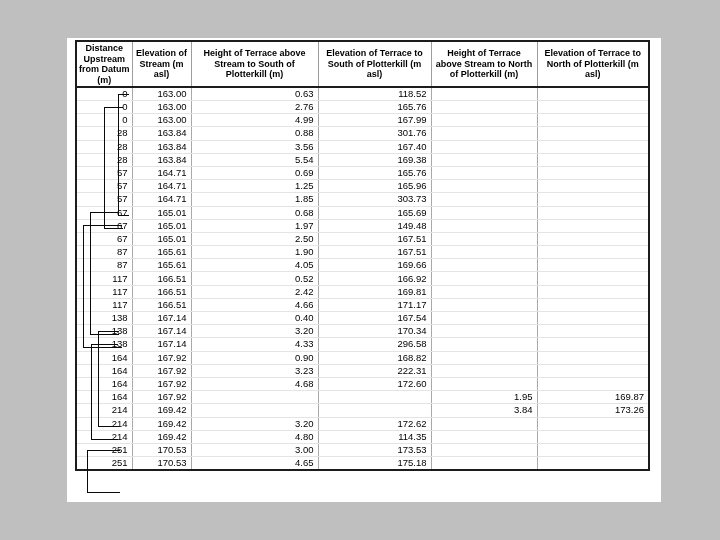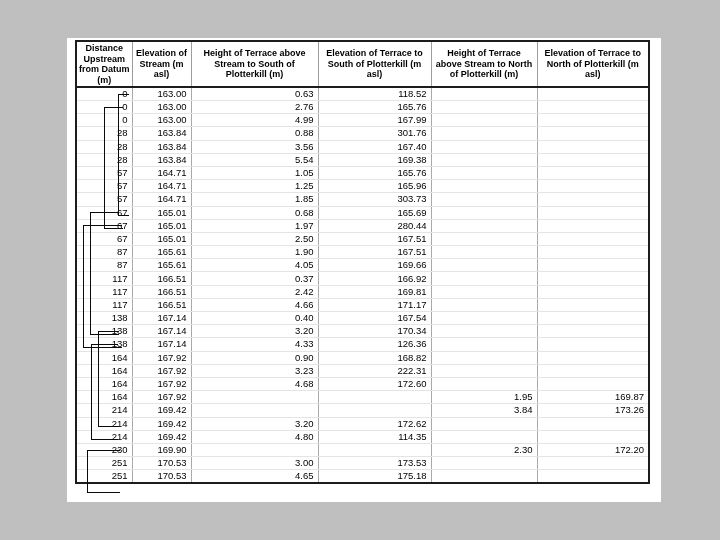--- a/index.html
+++ b/index.html
@@ -138,21 +138,21 @@
           <td>28</td>
           <td>163.84</td>
           <td>5.54</td>
           <td>169.38</td>
           <td></td>
           <td></td>
         </tr>
         <tr>
           <td>57</td>
           <td>164.71</td>
-          <td>1.05</td>
+          <td>0.69</td>
           <td>165.76</td>
           <td></td>
           <td></td>
         </tr>
         <tr>
           <td>57</td>
           <td>164.71</td>
           <td>1.25</td>
           <td>165.96</td>
           <td></td>
@@ -171,21 +171,21 @@
           <td>165.01</td>
           <td>0.68</td>
           <td>165.69</td>
           <td></td>
           <td></td>
         </tr>
         <tr>
           <td>67</td>
           <td>165.01</td>
           <td>1.97</td>
-          <td>280.44</td>
+          <td>149.48</td>
           <td></td>
           <td></td>
         </tr>
         <tr>
           <td>67</td>
           <td>165.01</td>
           <td>2.50</td>
           <td>167.51</td>
           <td></td>
           <td></td>
@@ -202,21 +202,21 @@
           <td>87</td>
           <td>165.61</td>
           <td>4.05</td>
           <td>169.66</td>
           <td></td>
           <td></td>
         </tr>
         <tr>
           <td>117</td>
           <td>166.51</td>
-          <td>0.37</td>
+          <td>0.52</td>
           <td>166.92</td>
           <td></td>
           <td></td>
         </tr>
         <tr>
           <td>117</td>
           <td>166.51</td>
           <td>2.42</td>
           <td>169.81</td>
           <td></td>
@@ -243,21 +243,21 @@
           <td>167.14</td>
           <td>3.20</td>
           <td>170.34</td>
           <td></td>
           <td></td>
         </tr>
         <tr>
           <td>138</td>
           <td>167.14</td>
           <td>4.33</td>
-          <td>126.36</td>
+          <td>296.58</td>
           <td></td>
           <td></td>
         </tr>
         <tr>
           <td>164</td>
           <td>167.92</td>
           <td>0.90</td>
           <td>168.82</td>
           <td></td>
           <td></td>
@@ -302,28 +302,20 @@
           <td></td>
           <td></td>
         </tr>
         <tr>
           <td>214</td>
           <td>169.42</td>
           <td>4.80</td>
           <td>114.35</td>
           <td></td>
           <td></td>
-        </tr>
-        <tr>
-          <td>230</td>
-          <td>169.90</td>
-          <td></td>
-          <td></td>
-          <td>2.30</td>
-          <td>172.20</td>
         </tr>
         <tr>
           <td>251</td>
           <td>170.53</td>
           <td>3.00</td>
           <td>173.53</td>
           <td></td>
           <td></td>
         </tr>
         <tr>

